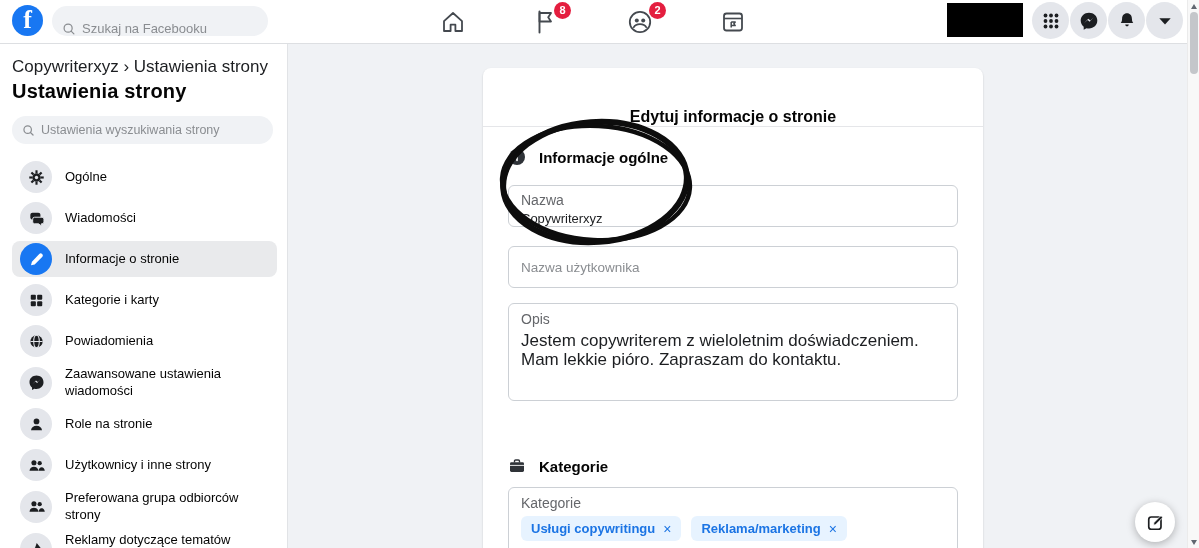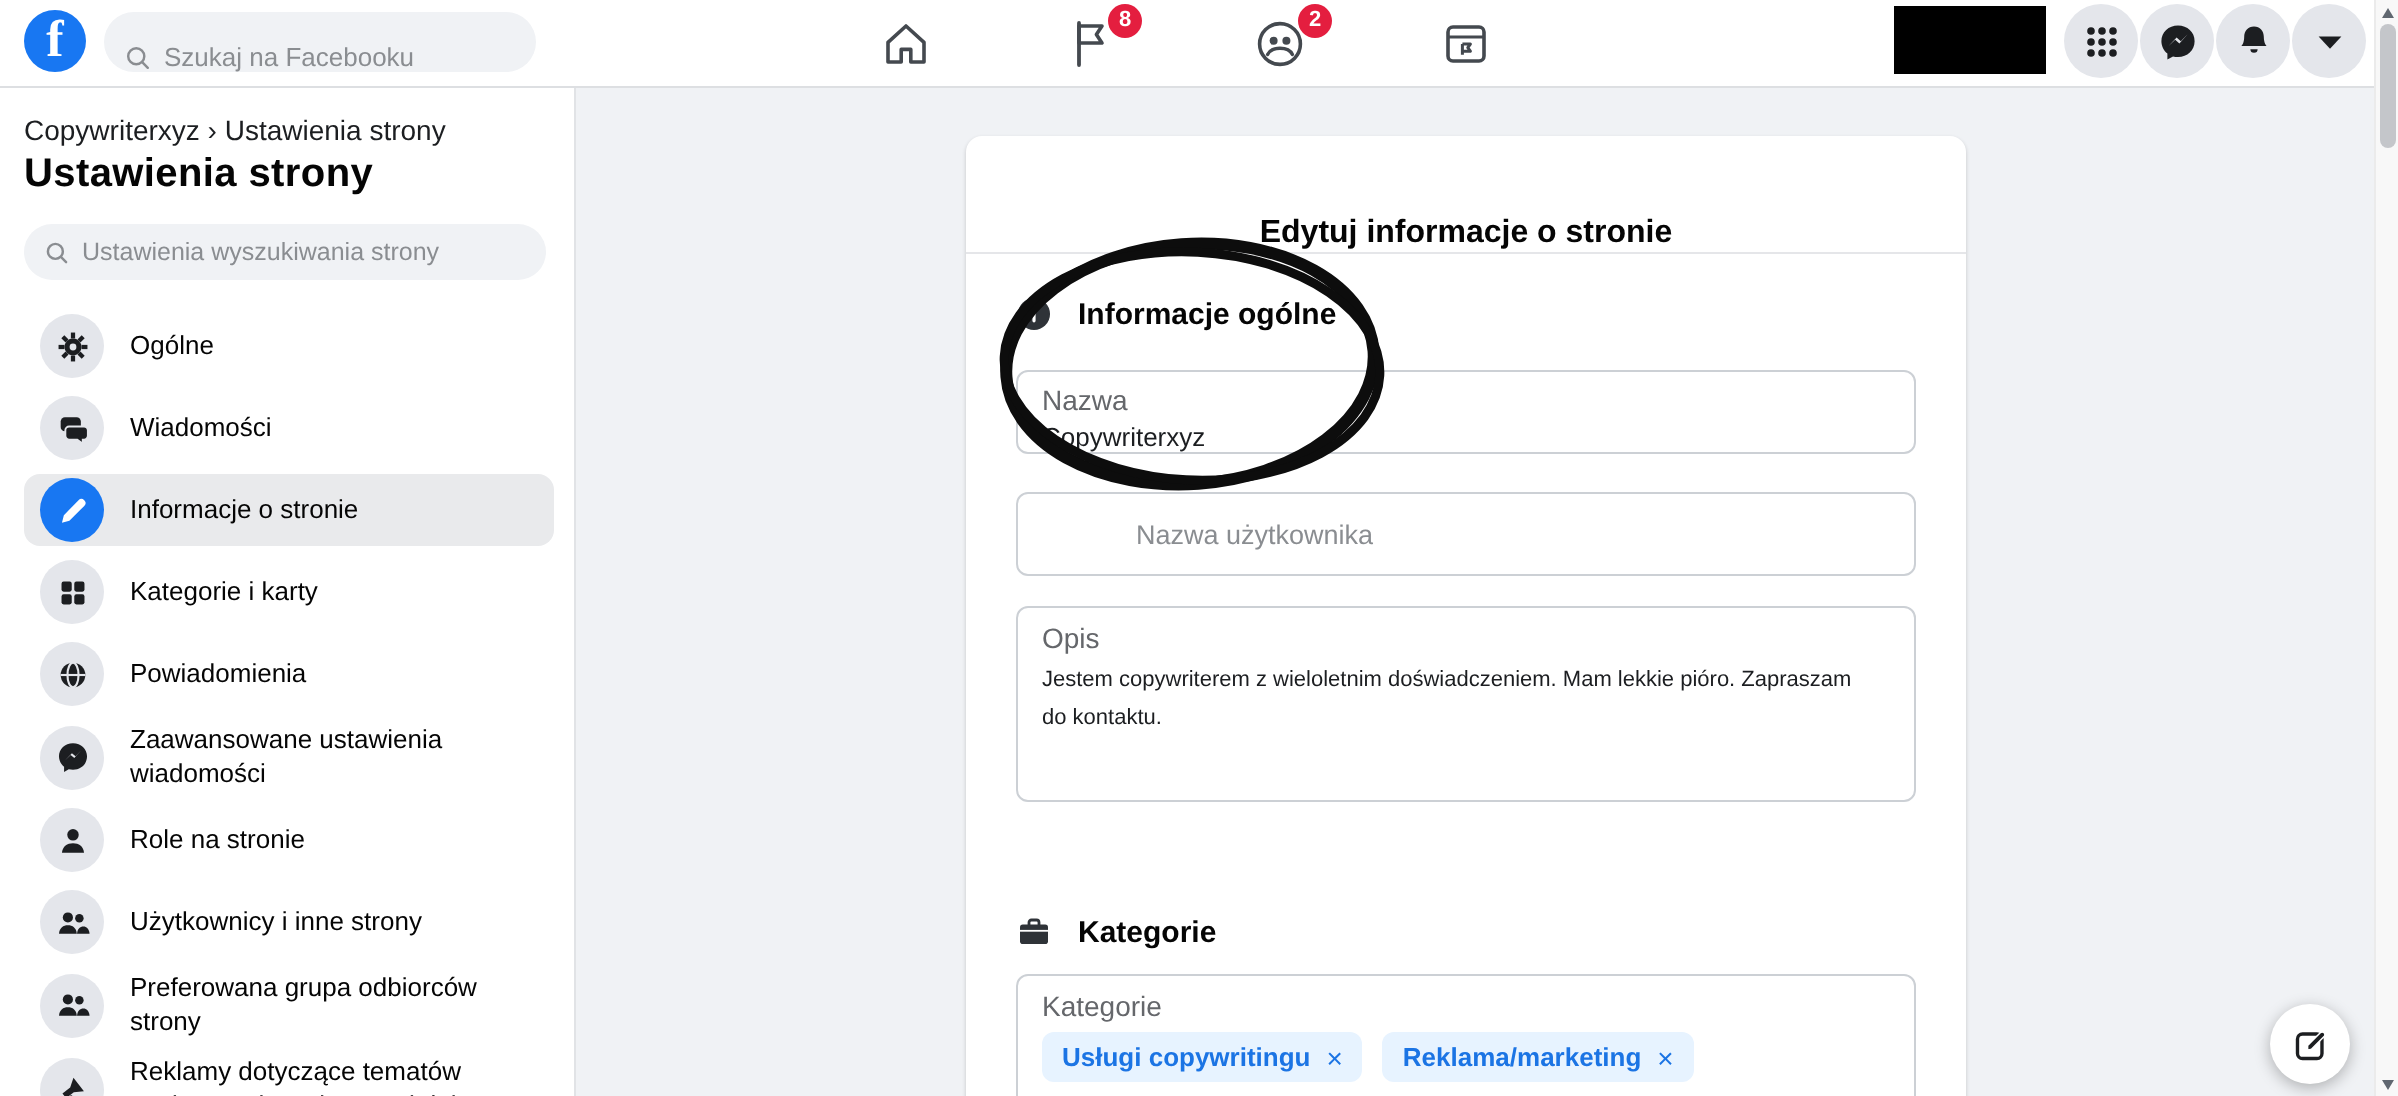--- a/index.html
+++ b/index.html
@@ -53,21 +53,21 @@
   .sb-arrow { position:absolute; left:0; width:12px; height:12px; display:flex; align-items:center; justify-content:center; }
   .sb-arrow.up { top:0; } .sb-arrow.down { bottom:0; }
   .tri-up { width:0; height:0; border-left:3.5px solid transparent; border-right:3.5px solid transparent; border-bottom:5px solid #606770; }
   .tri-down { width:0; height:0; border-left:3.5px solid transparent; border-right:3.5px solid transparent; border-top:5px solid #606770; }
   .sb-thumb { position:absolute; left:1.5px; top:12px; width:8px; height:62px; background:#c4c6ca; border-radius:4px; }
   
   .sidebar {
     position:absolute; top:44px; left:0; bottom:0; width:287px; background:#fff;
     box-shadow:1px 0 0 rgba(0,0,0,.06); z-index:2; padding:13px 6px 0 12px;
   }
-  .breadcrumb { font-size:14px; color:#1c1e21; }
+  .breadcrumb { font-size:17px; color:#1c1e21; }
   .sidebar-title { font-size:20px; font-weight:bold; margin-top:3px; letter-spacing:.2px; }
   .sidebar-search {
     margin-top:13px; margin-right:8px; height:28px; background:#f0f2f5;
     border-radius:15px; display:flex; align-items:center; gap:6px; padding:0 10px;
     color:#8a8d91;
   }
   .sidebar-search input {
     border:none; background:transparent; outline:none; flex:1;
     font:12.5px "Liberation Sans",sans-serif; color:#65676b;
   }
@@ -106,25 +106,25 @@
   }
   .field-name { margin-top:18px; height:42px; padding:6px 12px; }
   .field-label { font-size:14px; color:#65676b; display:block; }
   .field-value-input {
     border:none; outline:none; background:transparent; width:100%;
     font:13px "Liberation Sans",sans-serif; color:#1c1e21; margin-top:3px; padding:0;
   }
   .field-username { margin-top:19px; height:42px; display:flex; align-items:center; padding:0 12px; }
   .field-username input {
     border:none; outline:none; background:transparent; width:100%;
-    font:13.5px "Liberation Sans",sans-serif; color:#6d28d9; padding:0;margin-left:47px;
+    font:13.5px "Liberation Sans",sans-serif; color:#6d28d9; padding:0;
   }
   .field-username input::placeholder { color:#8a8d91; }
   .field-desc { margin-top:15px; height:98px; padding:7px 12px; }
-  .desc-text { font-size:11px; line-height:19px; color:#1c1e21; margin-top:4px; max-width:410px; }
+  .desc-text { font-size:17px; line-height:19px; color:#1c1e21; margin-top:4px; max-width:410px; }
   .section-gap { margin-top:55px; }
   .field-categories { margin-top:11px; height:140px; padding:7px 12px; }
   .tags { display:flex; gap:10px; margin-top:5px; flex-wrap:wrap; }
   .tag {
     background:#e7f3ff; color:#1b74e4; border-radius:6px; height:25px;
     display:flex; align-items:center; gap:8px; padding:0 10px;
     font-size:13px; font-weight:bold; cursor:pointer;
   }
   .tag-remove { font-weight:normal; font-size:14px; cursor:pointer; }
   .tag-partial { margin-top:8px; width:175px; height:25px; background:#e7f3ff; border-radius:6px; }

